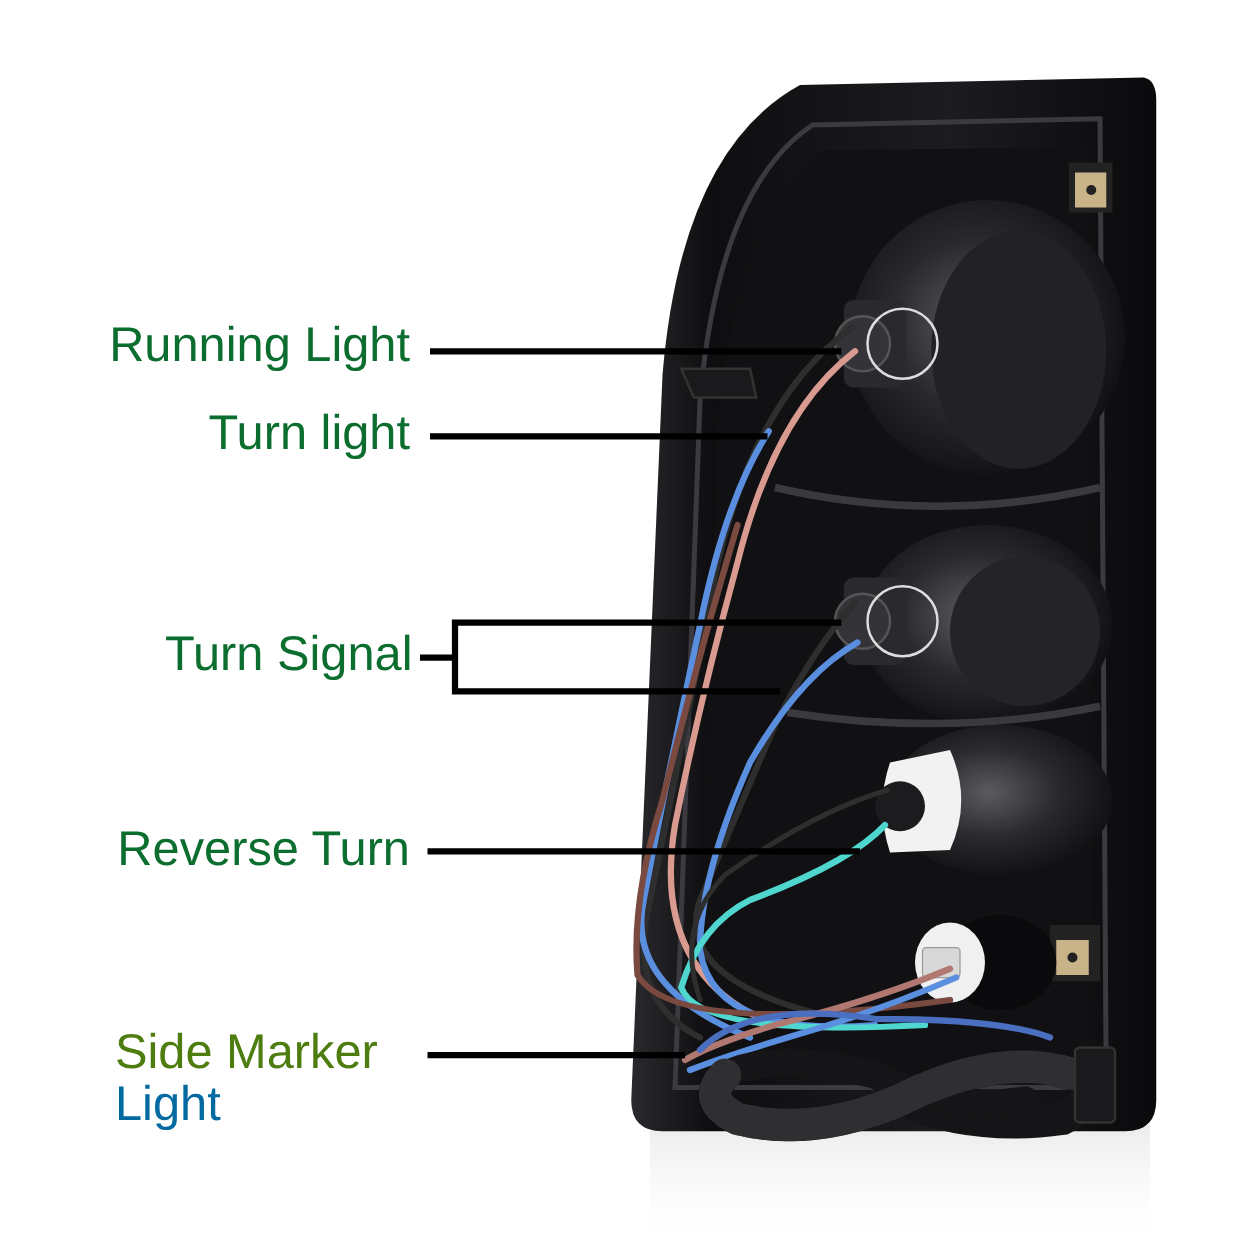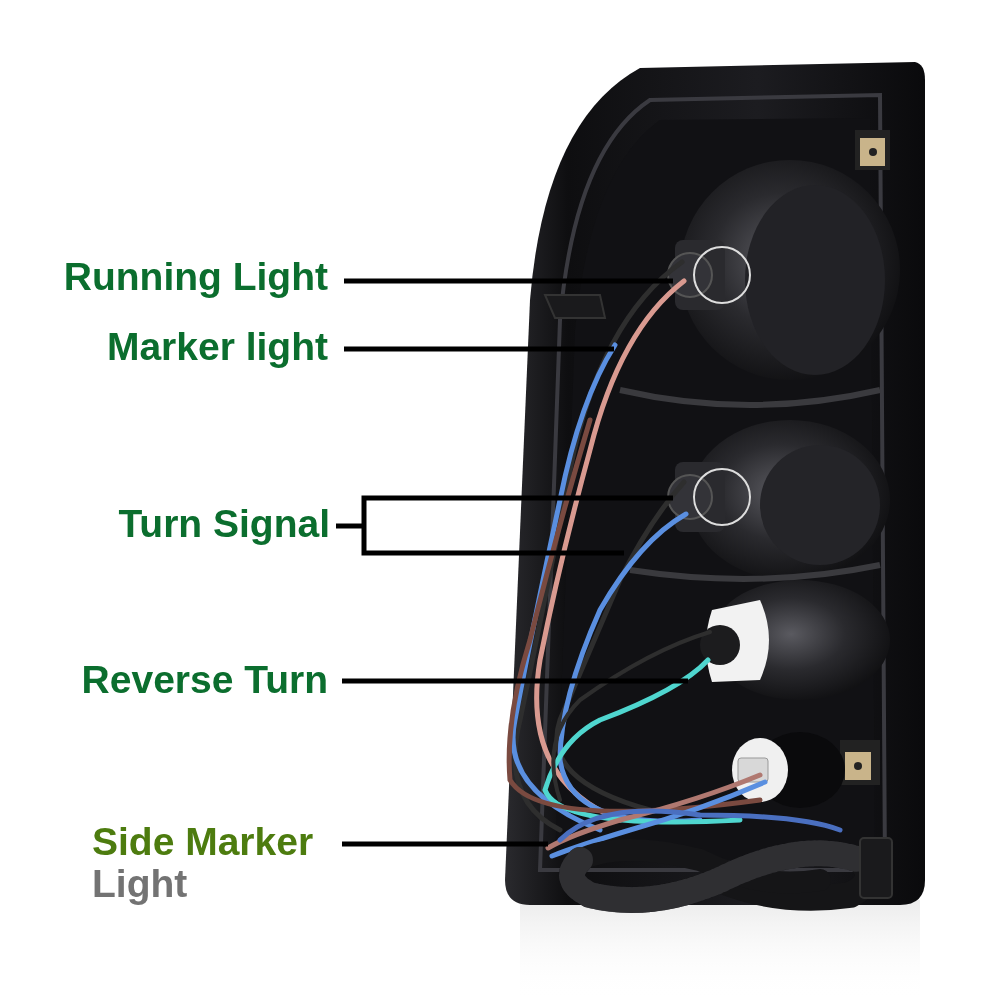--- a/index.html
+++ b/index.html
@@ -1,21 +1,21 @@
 <!DOCTYPE html>
 <html><head>
   <meta charset="utf-8">
   <style>
     html, body { margin: 0; padding: 0; }
     body {
       width: 1000px; height: 1000px; background: #ffffff; position: relative; overflow: hidden;
       font-family: "Liberation Sans", sans-serif;
     }
     .label {
-      position: absolute; color: #0b6e2e; font-weight: bold; font-size: 39px; line-height: 44px;
+      position: absolute; color: #0b6e2e; font-weight: normal; font-size: 39px; line-height: 44px;
       white-space: nowrap; letter-spacing: 0px;
     }
     .label.right { text-align: right; }
     #stage { position: absolute; left: 0; top: 0; width: 1000px; height: 1000px; }
   </style>
 </head>
 <body>
 
 <svg id="stage" viewBox="0 0 1000 1000" xmlns="http://www.w3.org/2000/svg">
   <defs>
@@ -113,17 +113,17 @@
     <line x1="344" y1="281" x2="673" y2="281"></line>
     <line x1="344" y1="349" x2="614" y2="349"></line>
     <line x1="336" y1="526" x2="364" y2="526"></line>
     <polyline points="673,498 364,498 364,553 624,553"></polyline>
     <line x1="342" y1="681" x2="688" y2="681"></line>
     <line x1="342" y1="844" x2="548" y2="844"></line>
   </g>
 </svg>
 
 <div class="label right" style="left: 40px; top: 255px; width: 288px; color: rgb(11, 110, 46);">Running Light</div>
-<div class="label right" style="left: 40px; top: 325px; width: 288px; color: rgb(11, 110, 46);">Marker light</div>
+<div class="label right" style="left: 40px; top: 325px; width: 288px; color: rgb(11, 110, 46);">Turn light</div>
 <div class="label right" style="left: 40px; top: 502px; width: 290px; color: rgb(11, 110, 46);">Turn Signal</div>
 <div class="label right" style="left: 40px; top: 658px; width: 288px; color: rgb(11, 110, 46);">Reverse Turn</div>
 <div class="label" style="left: 92px; top: 820px; color: #4d7c0f;">Side Marker</div>
-<div class="label" style="left: 92px; top: 862px; color: #737373; text-align: center;">Light</div>
+<div class="label" style="left: 92px; top: 862px; color: #0369a1; text-align: center;">Light</div>
 
 </body></html>

